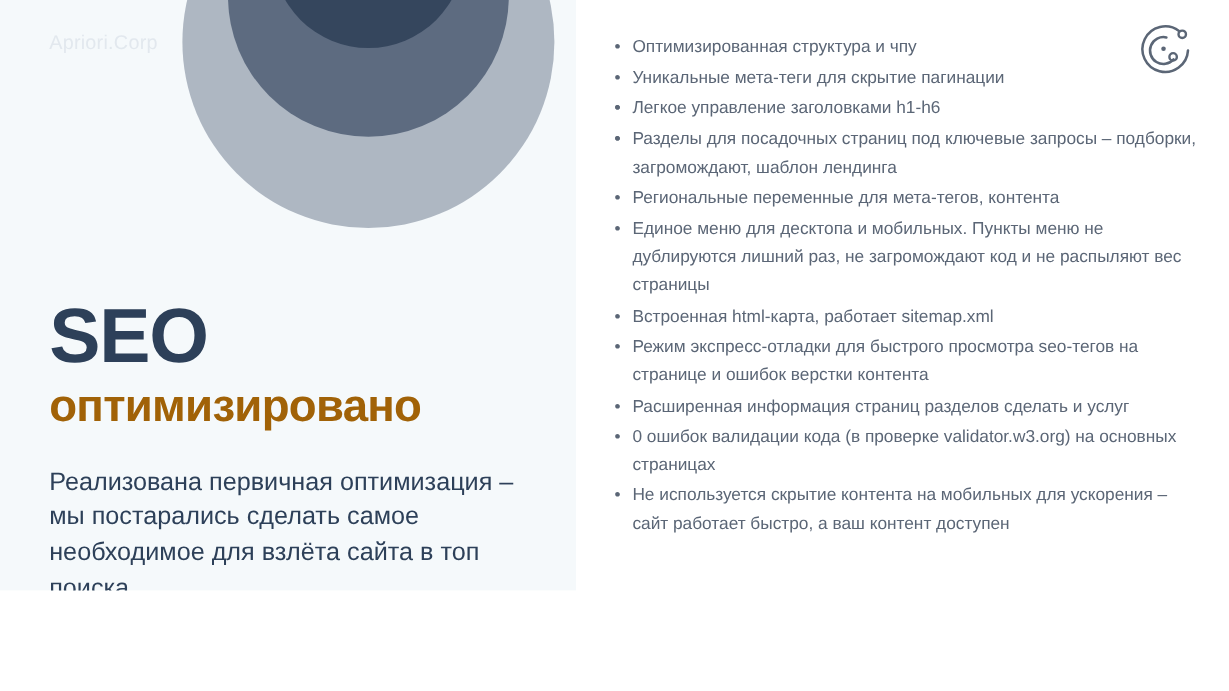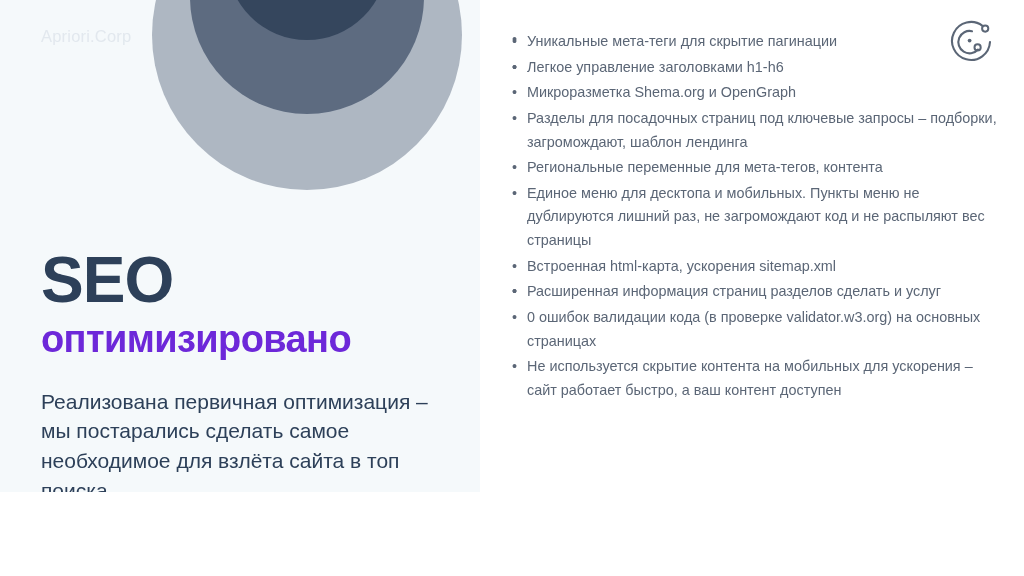--- a/index.html
+++ b/index.html
@@ -86,21 +86,21 @@
     font-weight: bold;
     line-height: 1.0;
     color: #2d4059;
     letter-spacing: -1px;
     margin: 0;
   }
   .title-sub {
     font-size: 38px;
     font-weight: bold;
     line-height: 1.12;
-    color: #6d28d9;
+    color: #a16207;
     letter-spacing: -0.6px;
     margin: 6px 0 0 0;
   }
   .lead-paragraph {
     margin: 26px 0 0 0;
     font-size: 21px;
     line-height: 1.42;
     color: #2d4059;
     max-width: 400px;
   }
@@ -195,29 +195,29 @@
 
         <circle cx="24.6" cy="24.6" r="1.9" fill="#5b6676"></circle>
 
         <circle cx="32.6" cy="31.4" r="3.1" stroke="#5b6676" stroke-width="2" fill="none"></circle>
 
         <circle cx="40.2" cy="12.6" r="3.1" stroke="#5b6676" stroke-width="2" fill="none"></circle>
       </svg>
     </div>
 
     <ul class="feature-list">
-        <li class="feature-item"><span class="dot">•</span></li>
+        <li class="feature-item"><span class="dot">•</span><span>Оптимизированная структура и чпу</span></li>
         <li class="feature-item"><span class="dot">•</span><span>Уникальные мета-теги для скрытие пагинации</span></li>
         <li class="feature-item"><span class="dot">•</span></li>
         <li class="feature-item"><span class="dot">•</span><span>Легкое управление заголовками h1-h6</span></li>
-        <li class="feature-item"><span class="dot">•</span><span>Микроразметка Shema.org и OpenGraph</span></li>
+        <li class="feature-item"><span class="dot">•</span></li>
         <li class="feature-item"><span class="dot">•</span><span>Разделы для посадочных страниц под ключевые запросы – подборки, загромождают, шаблон лендинга</span></li>
         <li class="feature-item"><span class="dot">•</span><span>Региональные переменные для мета-тегов, контента</span></li>
         <li class="feature-item"><span class="dot">•</span><span>Единое меню для десктопа и мобильных. Пункты меню не дублируются лишний раз, не загромождают код и не распыляют вес страницы</span></li>
-        <li class="feature-item"><span class="dot">•</span><span>Встроенная html-карта, ускорения sitemap.xml</span></li>
-        <li class="feature-item"><span class="dot">•</span></li>
+        <li class="feature-item"><span class="dot">•</span><span>Встроенная html-карта, работает sitemap.xml</span></li>
+        <li class="feature-item"><span class="dot">•</span><span>Режим экспресс-отладки для быстрого просмотра seo-тегов на странице и ошибок верстки контента</span></li>
         <li class="feature-item"><span class="dot">•</span><span>Расширенная информация страниц разделов сделать и услуг</span></li>
         <li class="feature-item"><span class="dot">•</span><span>0 ошибок валидации кода (в проверке validator.w3.org) на основных страницах</span></li>
         <li class="feature-item"><span class="dot">•</span><span>Не используется скрытие контента на мобильных для ускорения – сайт работает быстро, а ваш контент доступен</span></li>
       </ul>
   </div>
 
 </div>
 
 </body></html>

